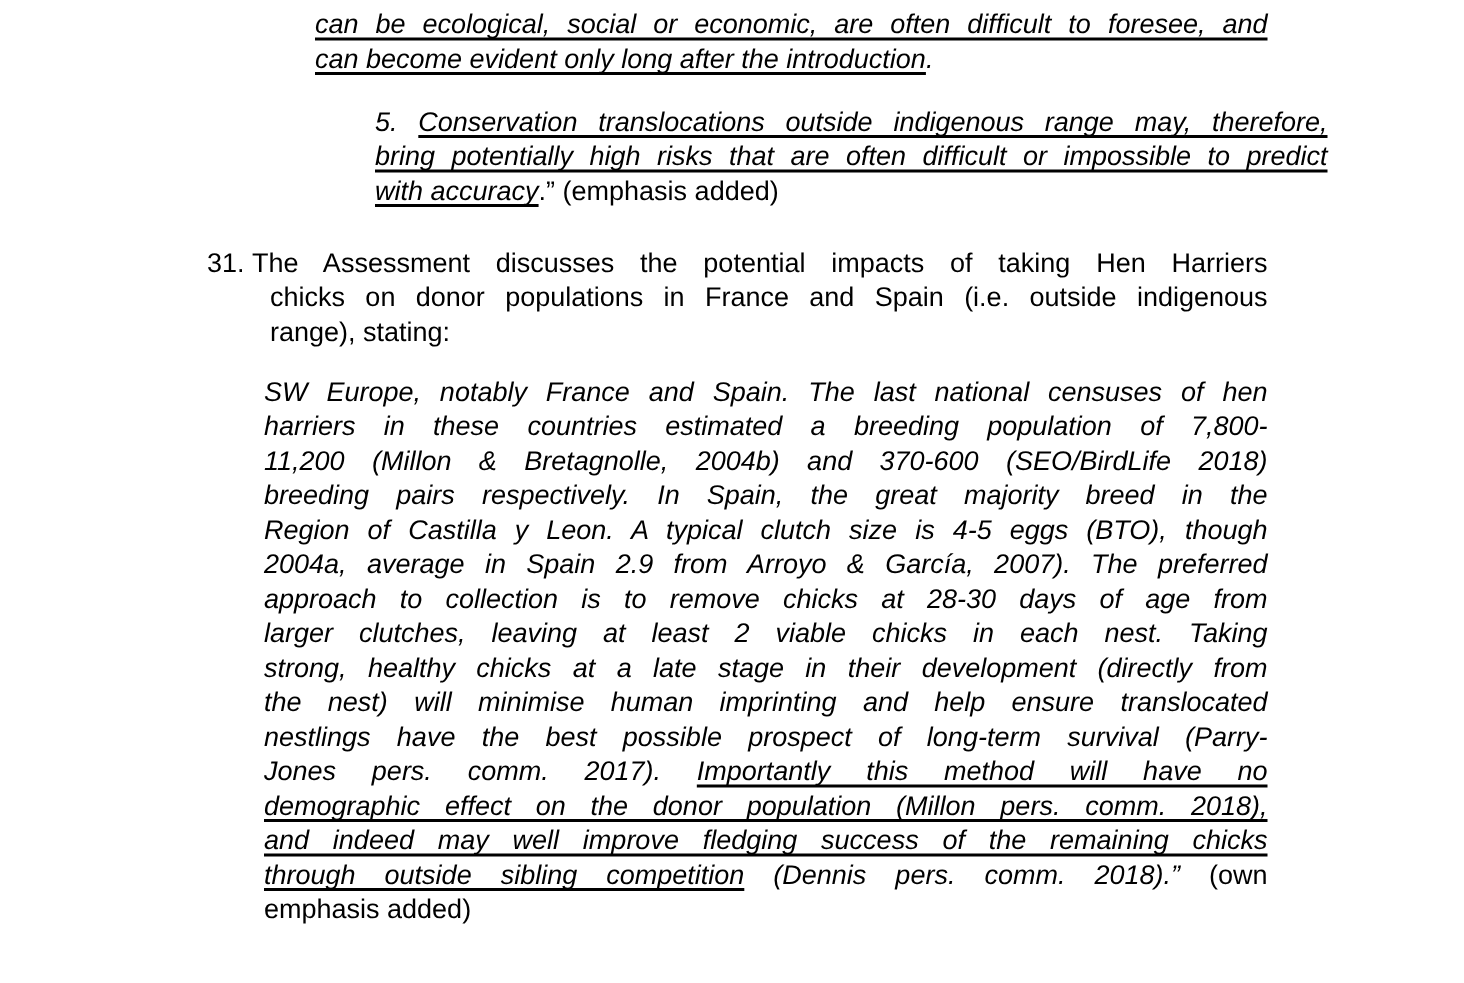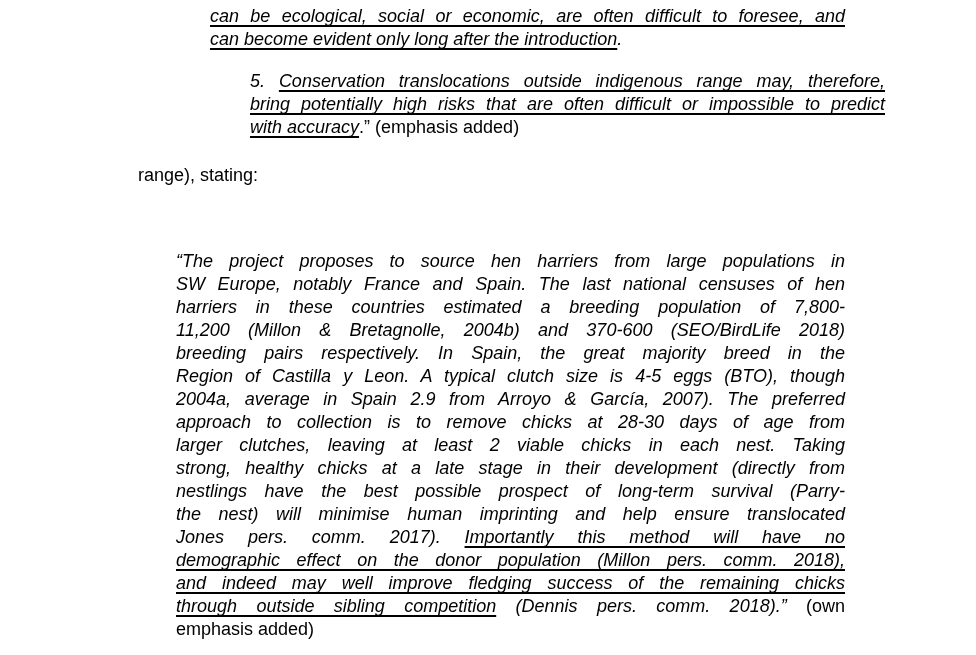--- a/index.html
+++ b/index.html
@@ -56,35 +56,36 @@
       <div class="line"><span class="seg-iu">can become evident only long after the introduction</span><span class="seg-i">.</span></div>
     </section>
 
   <section id="block-principle5-quote" class="block">
       <div class="line just"><span class="seg-i">5. </span><span class="seg-iu">Conservation translocations outside indigenous range may, therefore,</span></div>
       <div class="line just"><span class="seg-iu">bring potentially high risks that are often difficult or impossible to predict</span></div>
       <div class="line"><span class="seg-iu">with accuracy</span><span class="seg-r">.” (emphasis added)</span></div>
     </section>
 
   <section id="block-para31" class="block">
+      <div class="line just"><span class="seg-num">31.</span><span class="seg-r">The Assessment discusses the potential impacts of taking Hen Harriers</span></div>
+      <div class="line just"><span class="seg-r">chicks on donor populations in France and Spain (i.e. outside indigenous</span></div>
       <div class="line"><span class="seg-r">range), stating:</span></div>
     </section>
 
   <section id="block-assessment-quote" class="block">
-      <div class="line just"><span class="seg-i">“The project proposes to source hen harriers from large populations in</span></div>
       <div class="line just"><span class="seg-i">SW Europe, notably France and Spain. The last national censuses of hen</span></div>
       <div class="line just"><span class="seg-i">harriers in these countries estimated a breeding population of 7,800-</span></div>
       <div class="line just"><span class="seg-i">11,200 (Millon &amp; Bretagnolle, 2004b) and 370-600 (SEO/BirdLife 2018)</span></div>
       <div class="line just"><span class="seg-i">breeding pairs respectively. In Spain, the great majority breed in the</span></div>
       <div class="line just"><span class="seg-i">Region of Castilla y Leon. A typical clutch size is 4-5 eggs (BTO), though</span></div>
       <div class="line just"><span class="seg-i">2004a, average in Spain 2.9 from Arroyo &amp; García, 2007). The preferred</span></div>
       <div class="line just"><span class="seg-i">approach to collection is to remove chicks at 28-30 days of age from</span></div>
       <div class="line just"><span class="seg-i">larger clutches, leaving at least 2 viable chicks in each nest. Taking</span></div>
       <div class="line just"><span class="seg-i">strong, healthy chicks at a late stage in their development (directly from</span></div>
+      <div class="line just"><span class="seg-i">the nest) will minimise human imprinting and help ensure translocated</span></div>
       <div class="line just"><span class="seg-i">nestlings have the best possible prospect of long-term survival (Parry-</span></div>
-      <div class="line just"><span class="seg-i">the nest) will minimise human imprinting and help ensure translocated</span></div>
       <div class="line just"><span class="seg-i">Jones pers. comm. 2017). </span><span class="seg-iu">Importantly this method will have no</span></div>
       <div class="line just"><span class="seg-iu">demographic effect on the donor population (Millon pers. comm. 2018),</span></div>
       <div class="line just"><span class="seg-iu">and indeed may well improve fledging success of the remaining chicks</span></div>
       <div class="line just"><span class="seg-iu">through outside sibling competition</span><span class="seg-i"> (Dennis pers. comm. 2018).”</span><span class="seg-r"> (own</span></div>
       <div class="line"><span class="seg-r">emphasis added)</span></div>
     </section>
 </div>
 
 </body></html>

